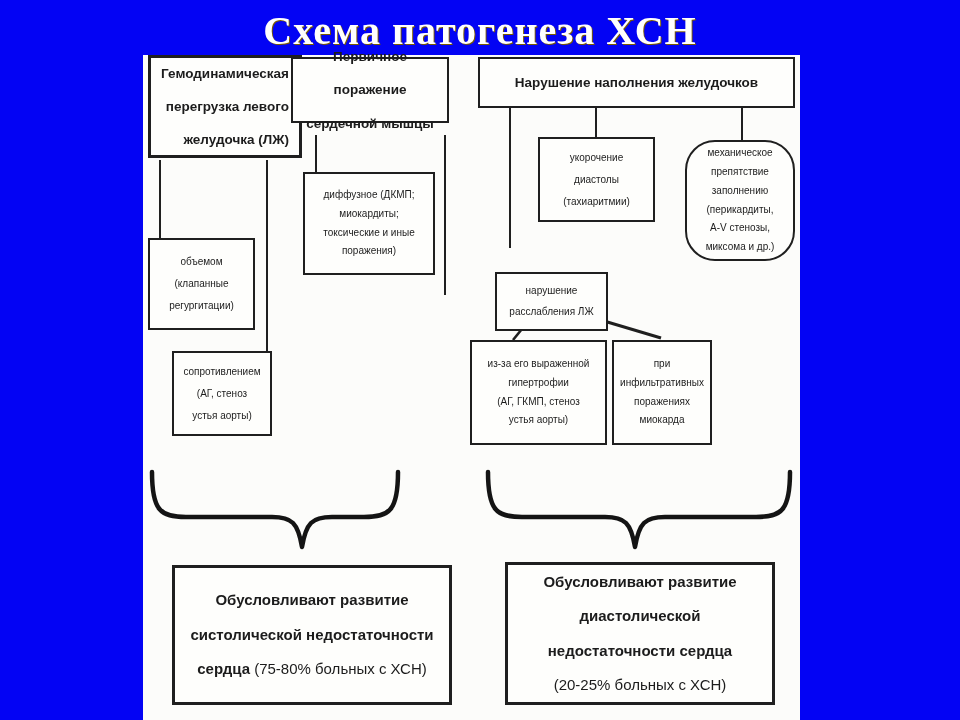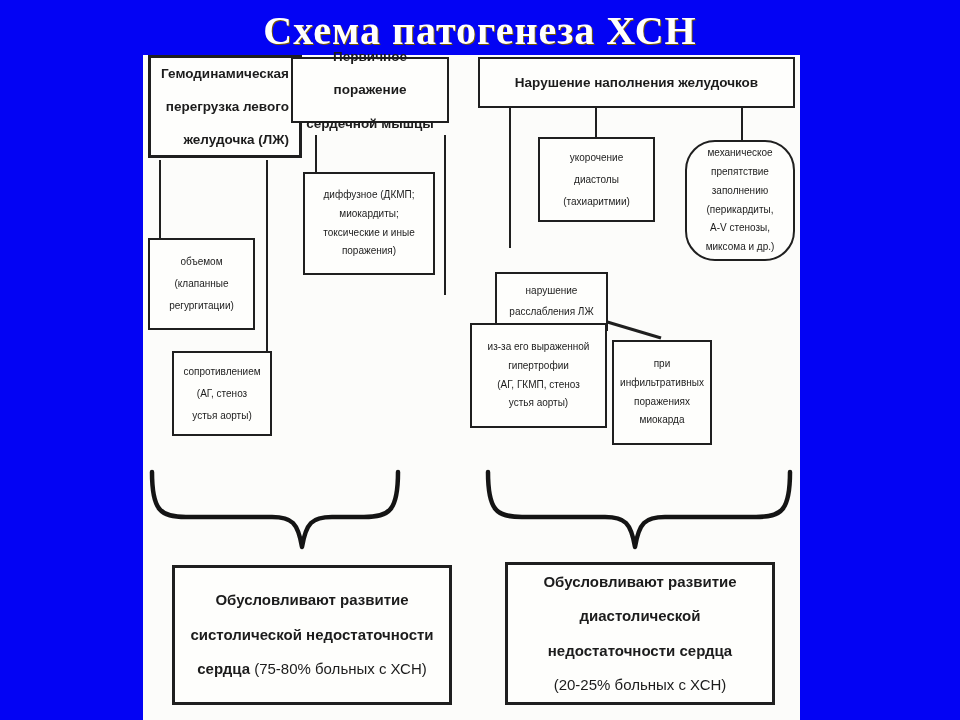--- a/index.html
+++ b/index.html
@@ -99,21 +99,21 @@
   <div class="box lh-low" style="left:542px; top:85px; width:110px; height:121px;border-radius:30px;">механическое
 препятствие
 заполнению
 (перикардиты,
 A-V стенозы,
 миксома и др.)</div>
 
   <div class="box" style="left:352px; top:193px; width:113px; height:59px;margin-top:24px;">нарушение
 расслабления ЛЖ</div>
 
-  <div class="box lh-low" style="left:327px; top:268px; width:137px; height:105px;">из-за его выраженной
+  <div class="box lh-low" style="left:327px; top:285px; width:137px; height:105px;">из-за его выраженной
 гипертрофии
 (АГ, ГКМП, стеноз
 устья аорты)</div>
 
   <div class="box lh-low" style="left:469px; top:285px; width:100px; height:105px;">при
 инфильтративных
 поражениях
 миокарда</div>
 
   <div class="box bd3 outcome" style="left:29px; top:510px; width:280px; height:140px;">

